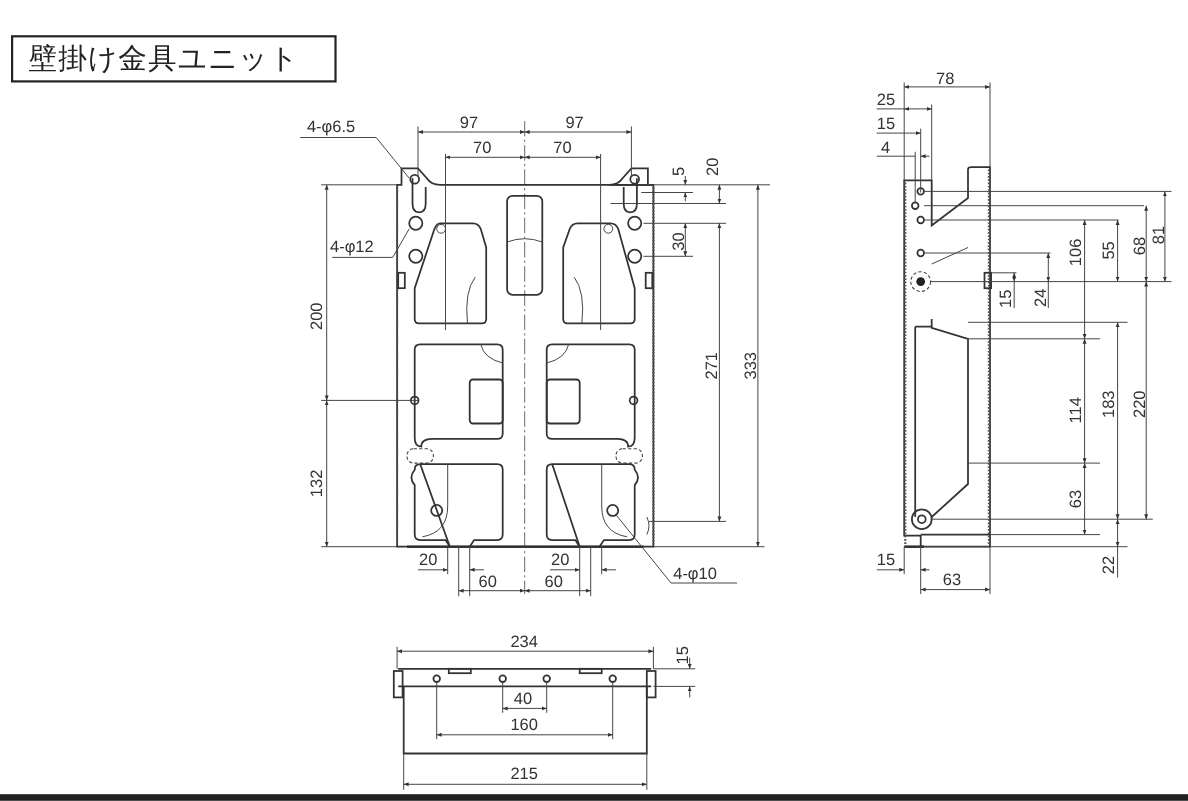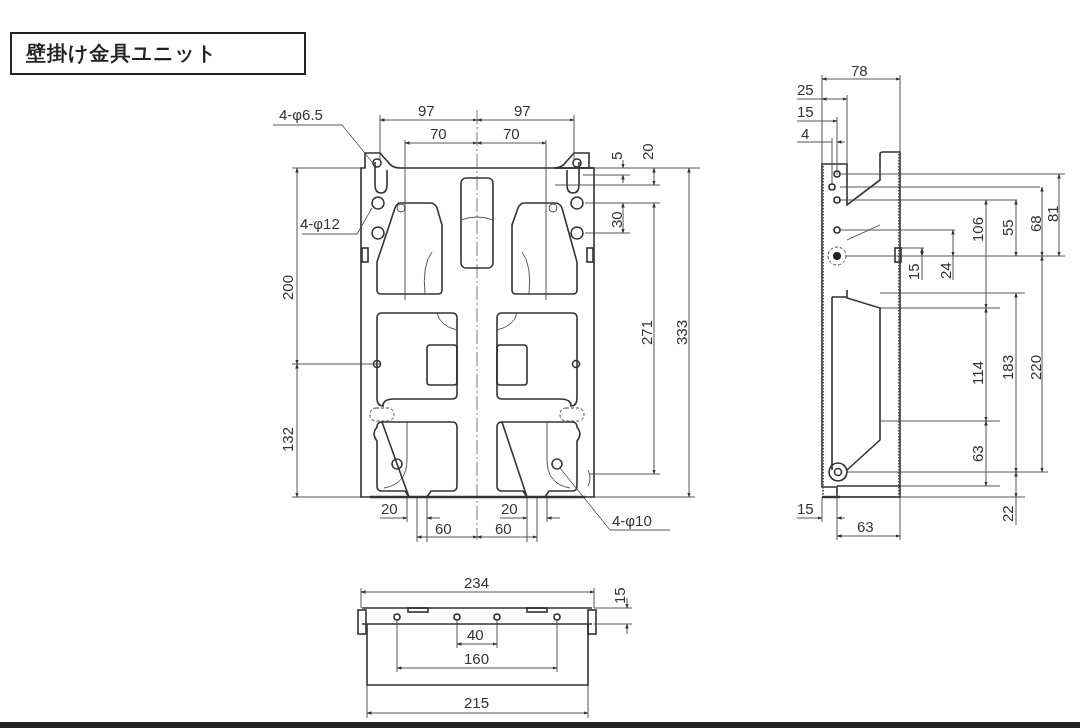--- a/index.html
+++ b/index.html
@@ -1,18 +1,18 @@
 <!DOCTYPE html>
 <html><head>
 <meta charset="utf-8">
 <style>
   html,body{margin:0;padding:0;background:#fff;}
   body{width:1080px;height:728px;position:relative;overflow:hidden;font-family:"DejaVu Sans",sans-serif;}
   .title-box{position:absolute;left:10px;top:32px;width:296px;height:43px;border:2px solid #222;box-sizing:border-box;display:flex;align-items:center;padding-left:14px;}
-  .title-text{font-size:20px;font-weight:bold;color:#222;letter-spacing:1px;}
+  .title-text{font-size:26px;font-weight:normal;color:#222;letter-spacing:1px;}
   svg{position:absolute;left:0;top:0;}
   .ln{stroke:#333;stroke-width:1.6;fill:none;}
   .thin{stroke:#444;stroke-width:0.9;fill:none;}
   .dim{stroke:#444;stroke-width:0.9;fill:none;}
   .cl{stroke:#555;stroke-width:0.8;stroke-dasharray:14 3 2 3;fill:none;}
   .dash{stroke:#444;stroke-width:1;stroke-dasharray:3 2;fill:none;}
   .perf{stroke:#555;stroke-width:2;stroke-dasharray:1.5 1.5;fill:none;}
   .t{font-family:"Liberation Sans Narrow","Liberation Sans",sans-serif;font-size:15px;fill:#333;}
   .bottom-bar{position:absolute;left:0;top:722px;width:1080px;height:6px;background:#222;}
 </style>

